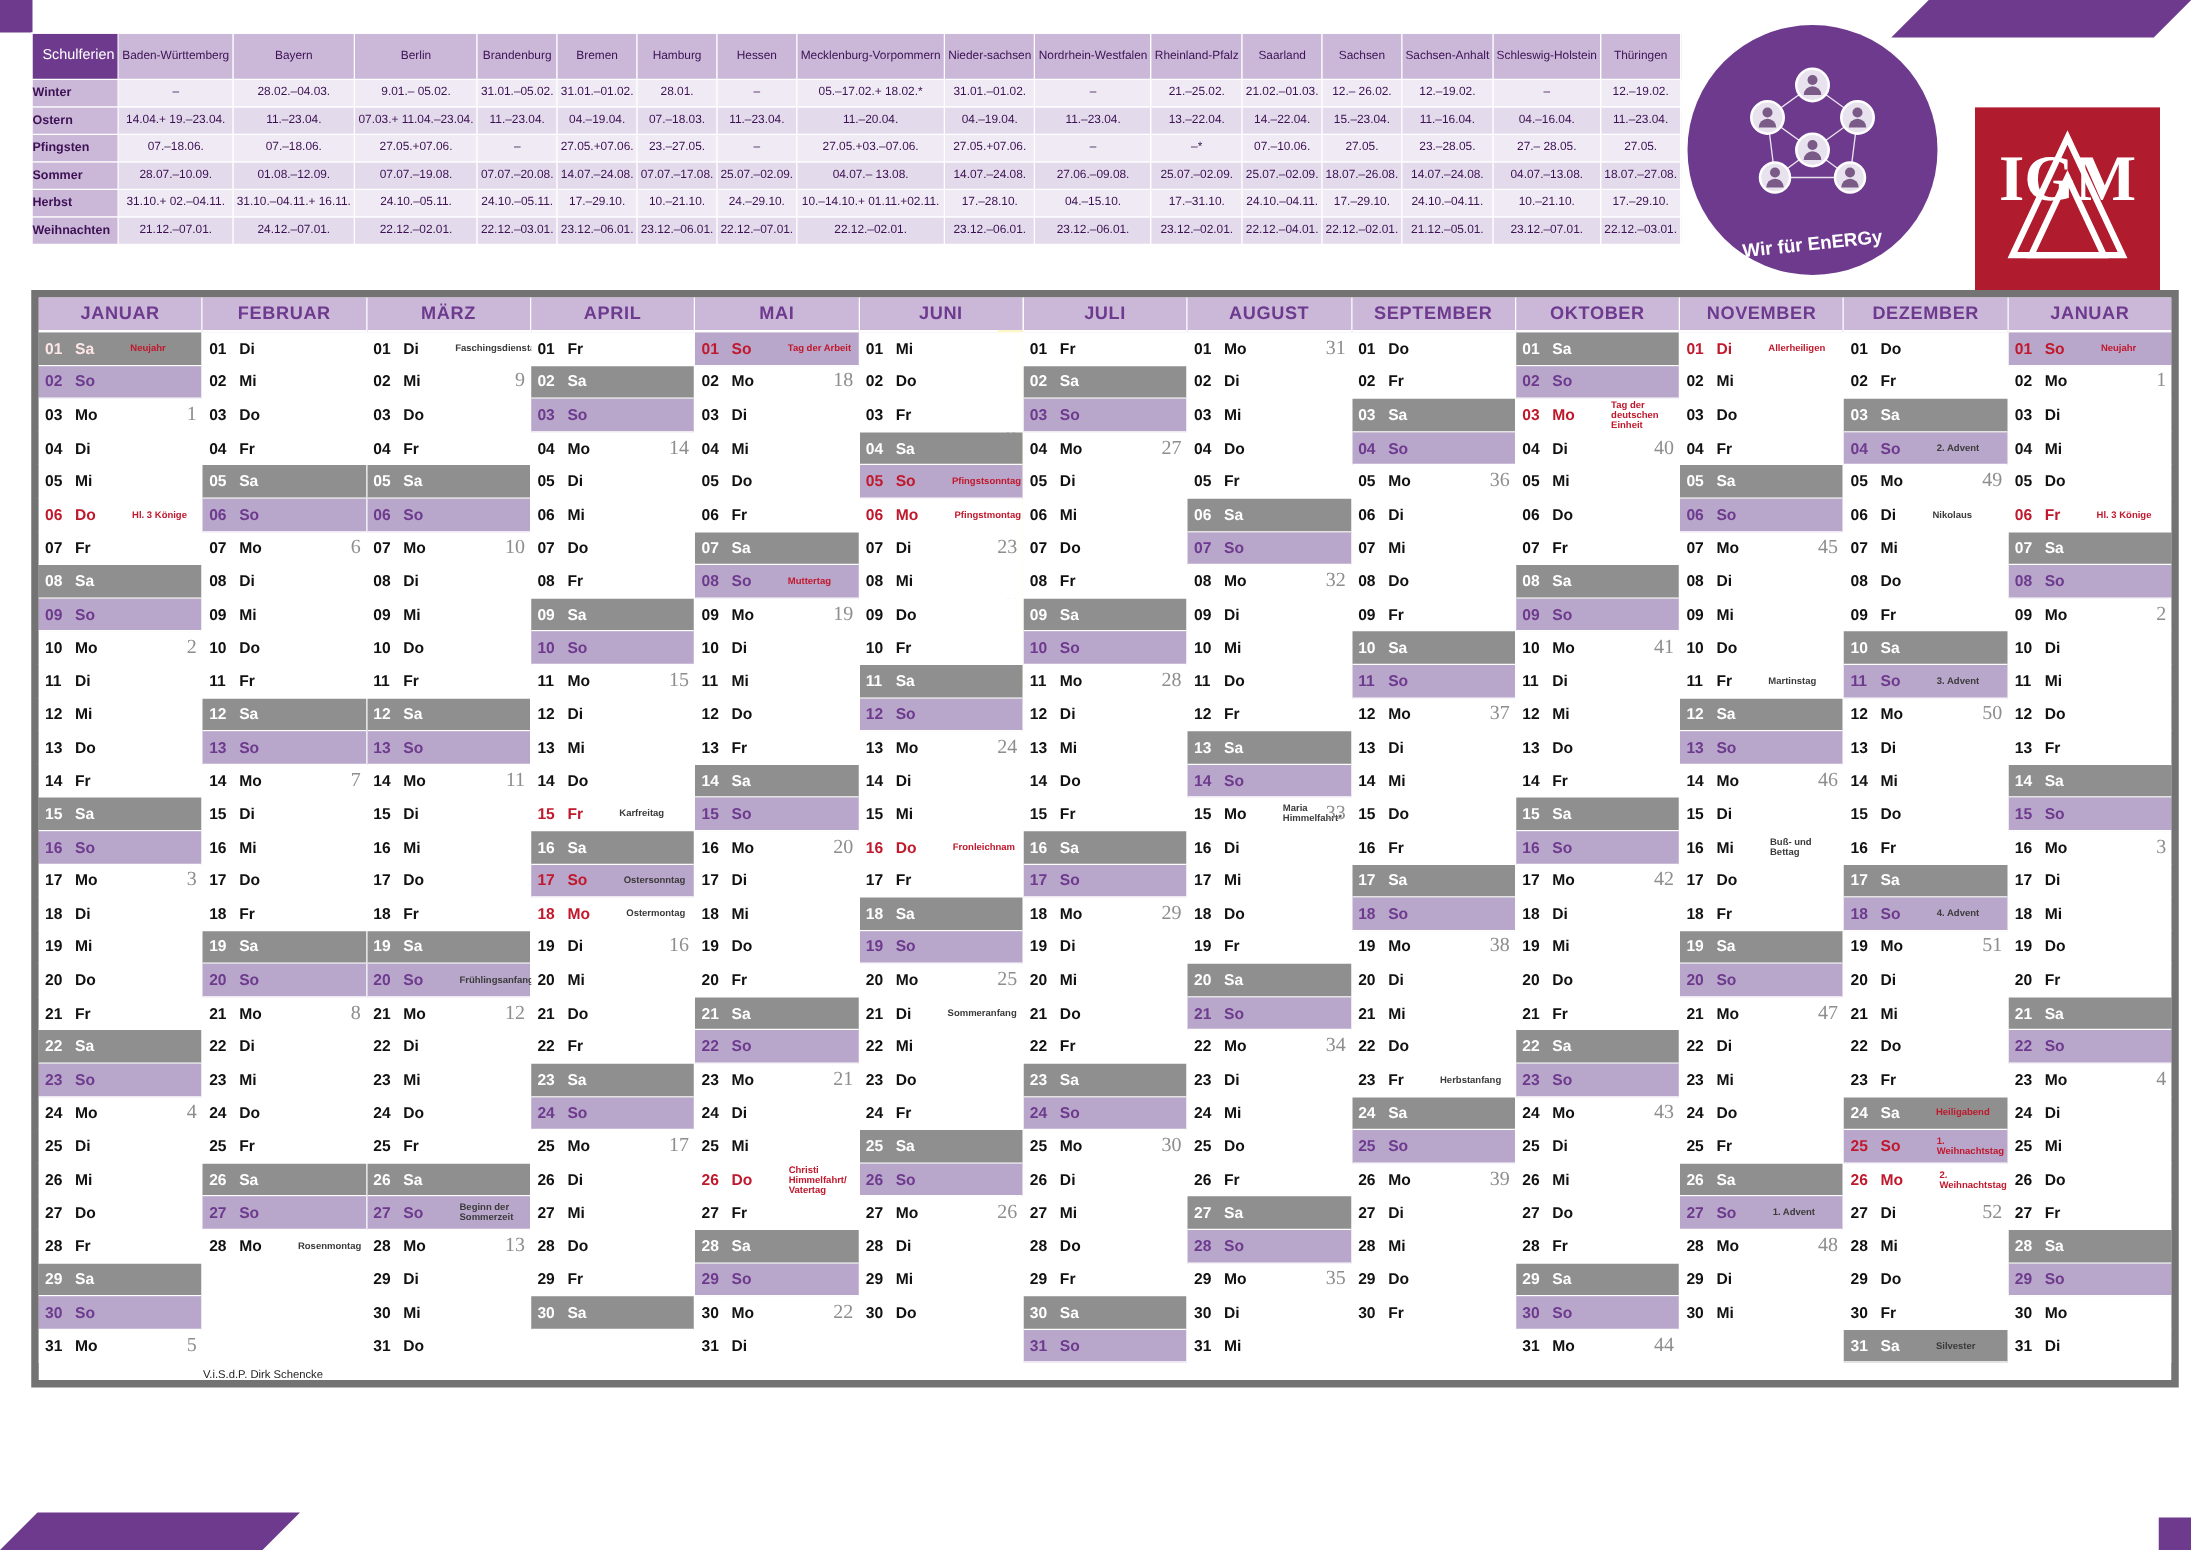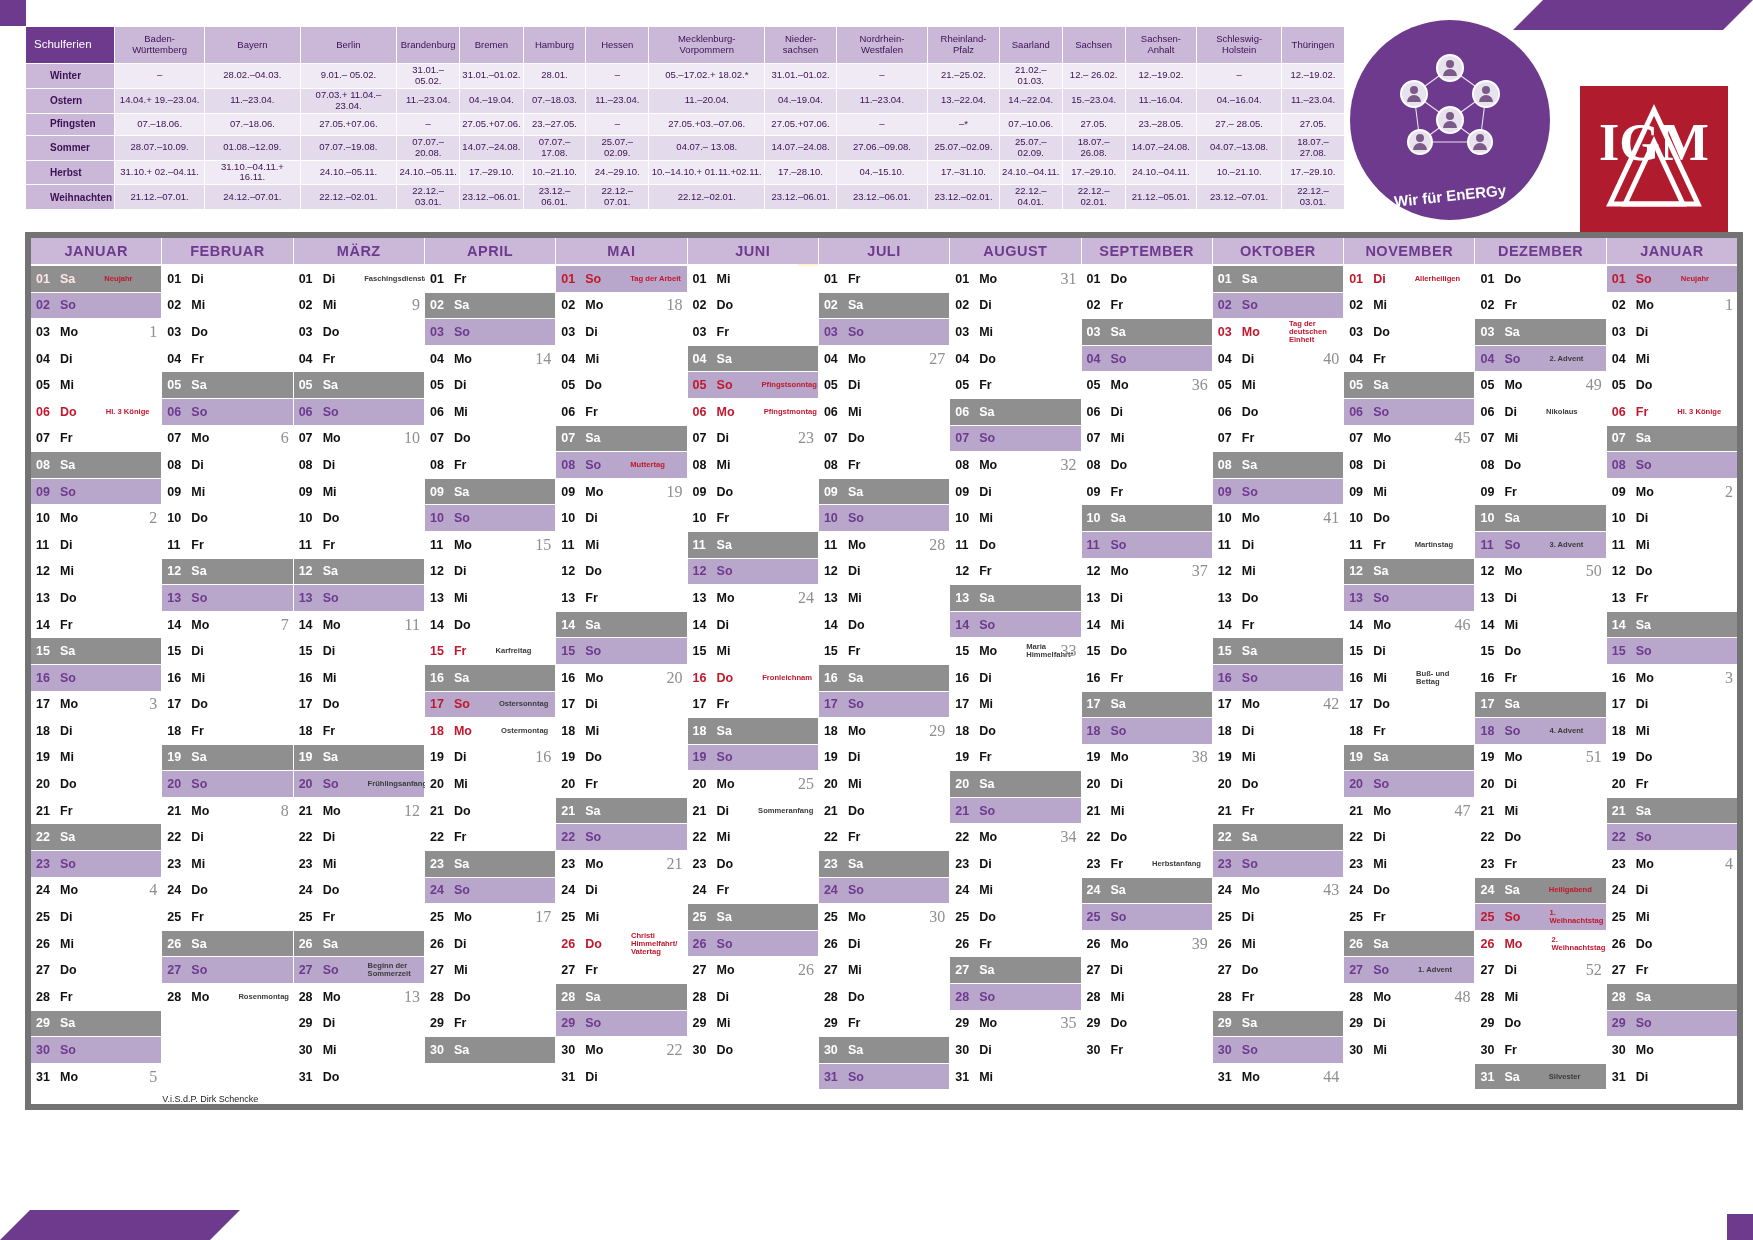--- a/index.html
+++ b/index.html
@@ -9,21 +9,21 @@
   .corner-tl{position:absolute;left:0;top:0;width:26px;height:26px;background:#6d3a8e;}
   .corner-br{position:absolute;right:0;bottom:0;width:26px;height:26px;background:#6d3a8e;}
   .diag-top{position:absolute;right:0;top:0;width:210px;height:30px;background:#6d3a8e;transform:skewX(-45deg);transform-origin:top right;}
   .diag-bottom{position:absolute;left:0;bottom:0;width:210px;height:30px;background:#6d3a8e;transform:skewX(-45deg);transform-origin:bottom left;}
 
   
   .ferien{position:absolute;left:25px;top:26px;width:1320px;border-collapse:collapse;}
   .ferien td,.ferien th{border:1px solid #ffffff;font-size:9.5px;text-align:center;vertical-align:middle;color:#3c1053;padding:1px 2px;line-height:1.15;}
   .ferien thead th{background:#cbb8d9;color:#3c1053;font-weight:normal;font-size:9.5px;height:34px;margin-top:15px;}
   .ferien thead th.first{background:#6d3a8e;color:#ffffff;text-align:left;padding-left:8px;font-size:11.5px;}
-  .ferien tbody td.rowlabel{background:#cbb8d9;color:#3c1053;font-weight:bold;text-align:left;padding-left:24px;font-size:10px;}
+  .ferien tbody td.rowlabel{background:#cbb8d9;color:#3c1053;font-weight:bold;text-align:left;padding-left:0;font-size:10px;}
   .ferien tbody td{background:#efeaf3;height:19px;}
   .ferien tbody tr:nth-child(even) td{background:#e3dbeb;}
   .ferien tbody tr:nth-child(even) td.rowlabel{background:#cbb8d9;}
 
   
   .logo-wrap{position:absolute;left:1350px;top:14px;width:390px;height:215px;}
   .igm-badge{position:absolute;left:0px;top:6px;width:200px;height:200px;border-radius:50%;background:#6d3a8e;}
   .igm-badge .net{position:absolute;inset:14px;border-radius:50%;}
   .igm-badge .slogan{position:absolute;bottom:16px;left:0;width:100%;text-align:center;color:#ffffff;font-size:15px;font-weight:bold;transform:rotate(-6deg);}
   .year{position:absolute;right:0px;top:10px;font-size:62px;font-weight:bold;color:#b01c2e;letter-spacing:1px;font-family:"Liberation Serif",serif;}

